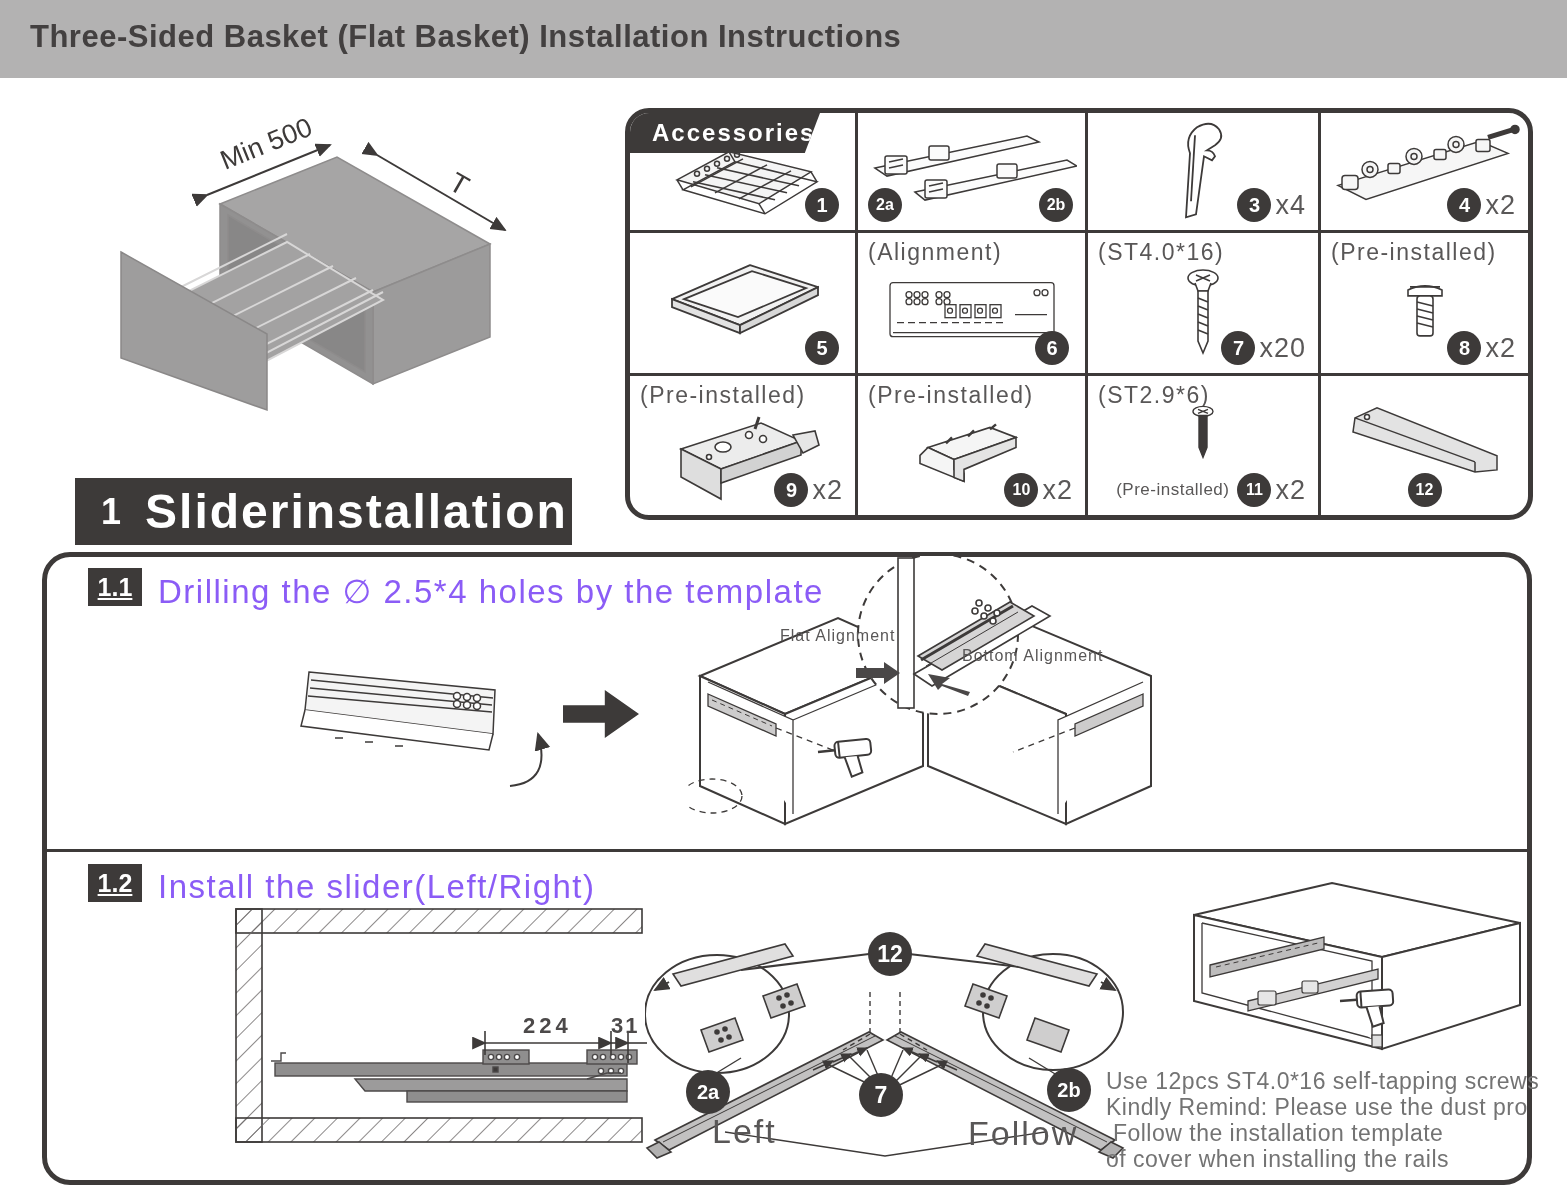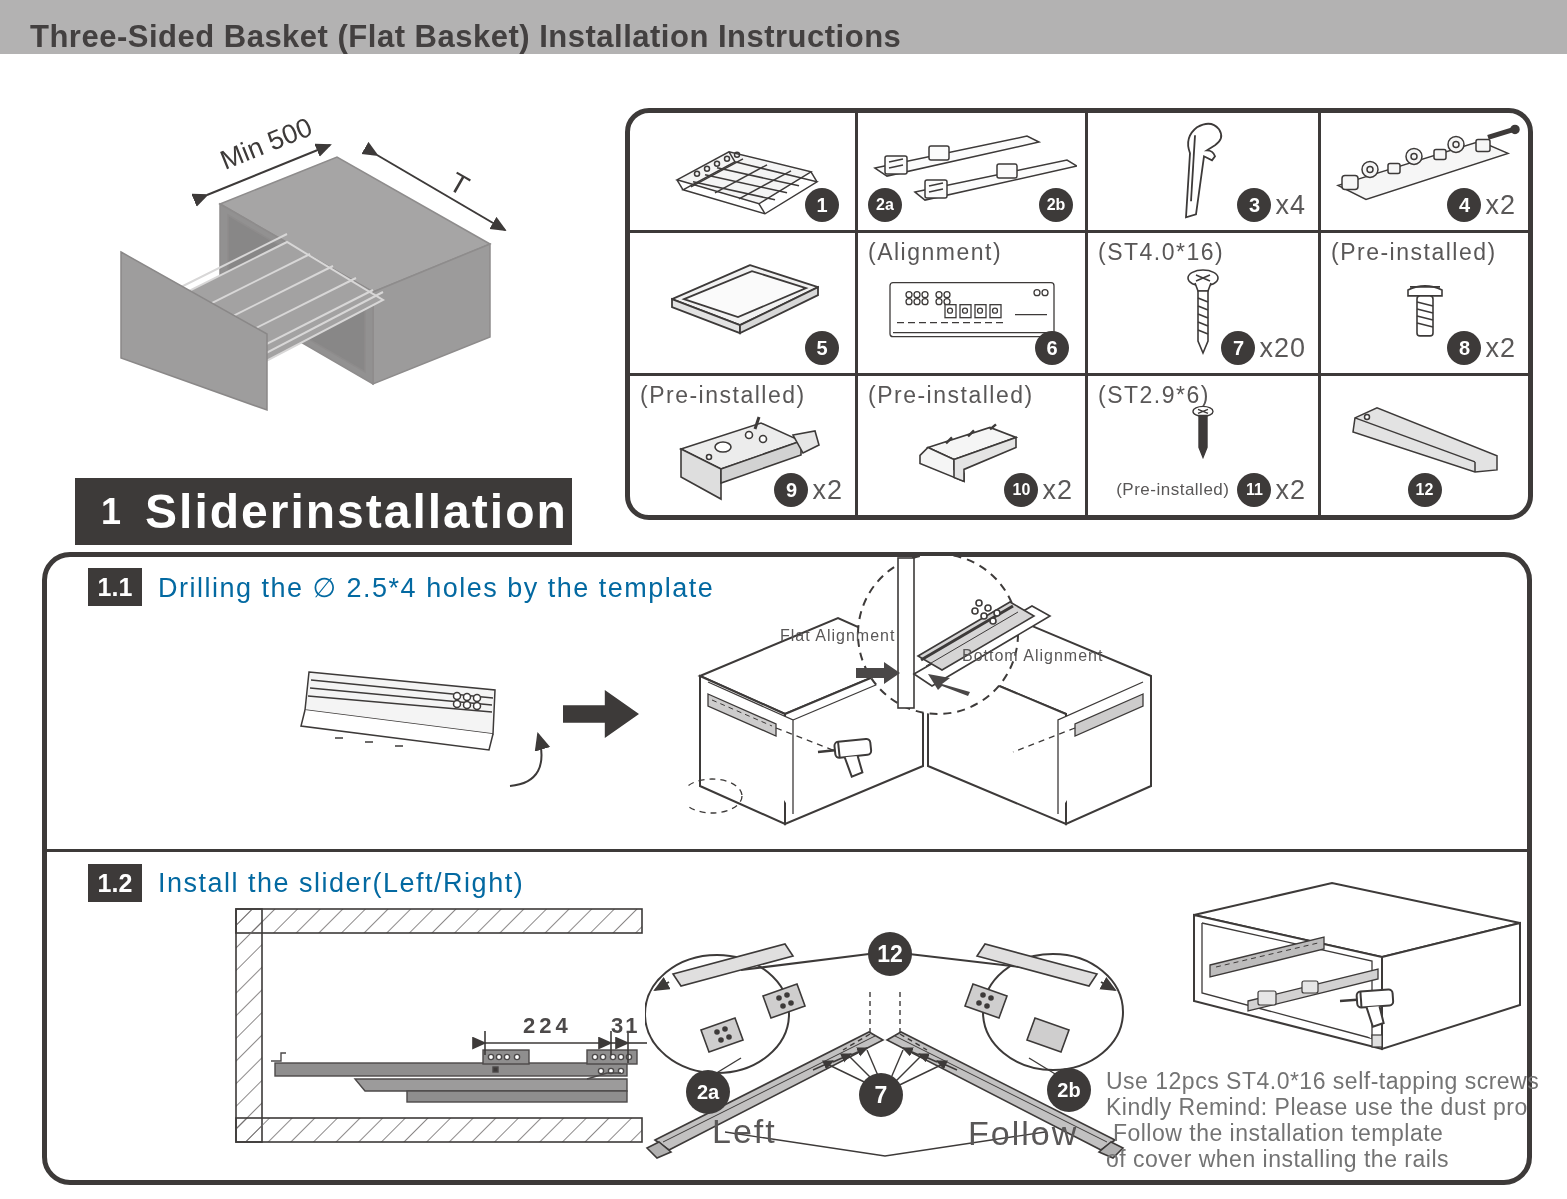--- a/index.html
+++ b/index.html
@@ -1,19 +1,19 @@
 <!DOCTYPE html>
 <html><head>
 <meta charset="utf-8">
 <style>
   html,body{margin:0;padding:0;background:#fff;font-family:"Liberation Sans",sans-serif;}
   .page{position:relative;width:1567px;height:1199px;background:#fff;overflow:hidden;}
 
   
-  .header{position:absolute;left:0;top:0;width:1567px;height:54px;background:#b3b2b2;}
+  .header{position:absolute;left:0;top:0;width:1567px;height:78px;background:#b3b2b2;}
   .header .title{position:absolute;left:30px;top:19px;font-size:31px;font-weight:bold;color:#434040;letter-spacing:.5px;}
 
   
   .acc{position:absolute;left:625px;top:108px;width:908px;height:412px;border:5px solid #3d3a39;border-radius:24px;background:#fff;box-sizing:border-box;overflow:hidden;}
   .acc-grid{display:grid;width:100%;height:100%;grid-template-columns:228px 230px 233px 1fr;grid-template-rows:120px 143px 1fr;}
   .cell{position:relative;border-right:3px solid #3d3a39;border-bottom:3px solid #3d3a39;}
   .cell.last-col{border-right:none;}
   .cell.last-row{border-bottom:none;}
   .acc-tab{position:absolute;left:0;top:0;width:168px;height:40px;background:#3d3a39;color:#fff;
     font-size:24px;font-weight:bold;letter-spacing:2px;display:flex;align-items:center;padding-left:22px;
@@ -34,22 +34,22 @@
   .sec-bar{position:absolute;left:75px;top:478px;width:497px;height:67px;background:#3d3a39;color:#fff;
     display:flex;align-items:center;gap:24px;padding-left:26px;box-sizing:border-box;}
   .sec-num{font-size:36px;font-weight:bold;}
   .sec-title{font-size:48px;font-weight:bold;letter-spacing:2px;}
 
   
   .main-box{position:absolute;left:42px;top:552px;width:1490px;height:633px;border:5px solid #3d3a39;border-radius:28px;box-sizing:border-box;background:#fff;}
   .divider{position:absolute;left:42px;top:849px;width:1490px;height:3px;background:#3d3a39;}
 
   .step-label{position:absolute;width:54px;height:38px;background:#3d3a39;color:#fff;font-weight:bold;font-size:25px;
-    display:flex;align-items:center;justify-content:center;}
-  .step-title{position:absolute;color:#0369a1;font-size:27px;letter-spacing:1.5px;}
+    display:flex;align-items:center;justify-content:center;text-decoration:underline;}
+  .step-title{position:absolute;color:#8b5cf6;font-size:33px;letter-spacing:1.5px;}
 
   .align-label{position:absolute;color:#595757;font-size:16px;letter-spacing:1px;}
 
   .big-arrow{position:absolute;left:563px;top:690px;width:76px;height:48px;background:#3d3a39;
     clip-path:polygon(0 32%,55% 32%,55% 0,100% 50%,55% 100%,55% 68%,0 68%);}
 
   .diag-badge{position:absolute;width:44px;height:44px;border-radius:50%;background:#3d3a39;color:#fff;
     font-weight:bold;font-size:23px;display:flex;align-items:center;justify-content:center;}
   .diag-badge.sm{font-size:20px;}
   .side-label{position:absolute;color:#595757;font-size:34px;letter-spacing:2px;}
@@ -336,20 +336,21 @@
             <line x1="10" y1="14" x2="130" y2="58"></line>
             <line x1="130" y1="58" x2="130" y2="68"></line>
             <circle cx="22" cy="13" r="2.5" fill="#fff"></circle>
           </g>
         </svg>
         <div class="badge-row center">
             <span class="badge sm">12</span>
           </div>
       </div>
     </div>
+    <div class="acc-tab">Accessories</div>
   </div>
 
   <div class="sec-bar">
     <span class="sec-num">1</span>
     <span class="sec-title">Sliderinstallation</span>
   </div>
 
   <div class="main-box"></div>
   <div class="divider"></div>
 

